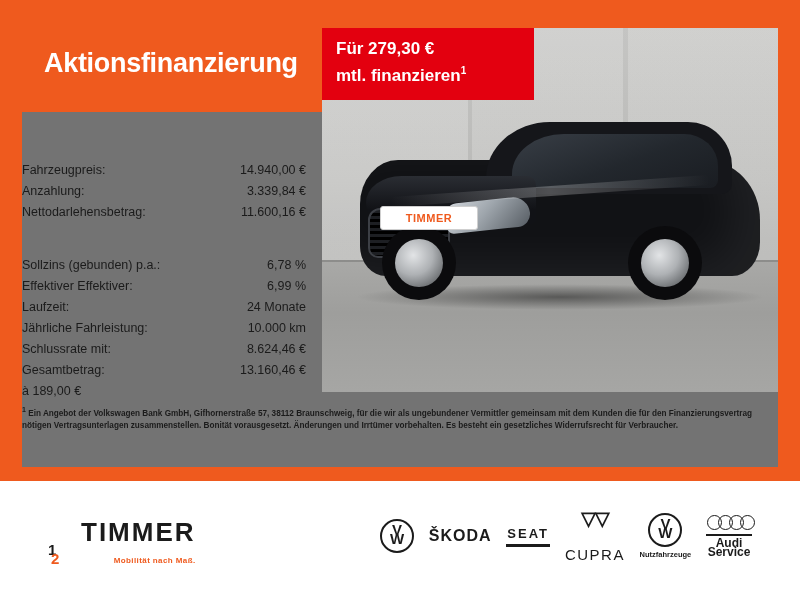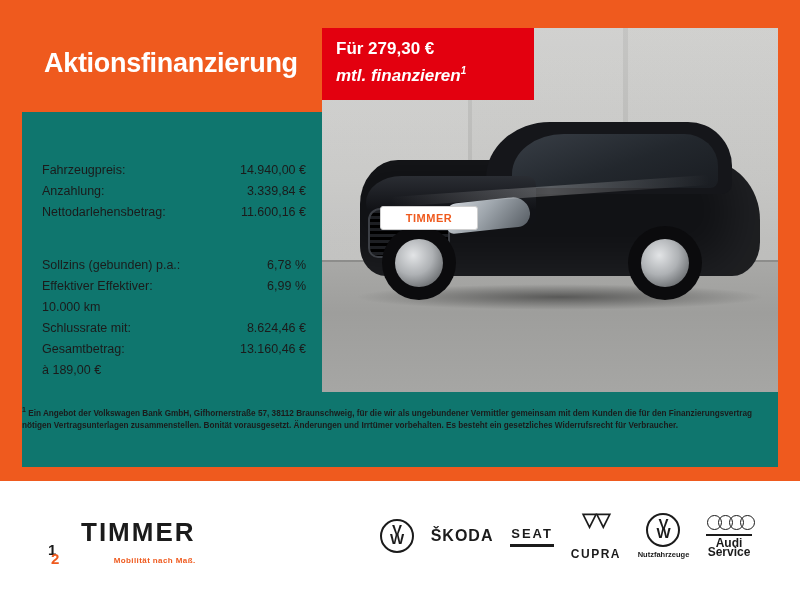--- a/index.html
+++ b/index.html
@@ -12,21 +12,21 @@
     height: 600px;
     font-family: "Liberation Sans", sans-serif;
     overflow: hidden;
     position: relative;
   }
 
   
   .page {
     position: absolute;
     inset: 0;
-    background: #0f766e;
+    background: #737373;
   }
   .band-top {
     position: absolute;
     left: 0; top: 0;
     width: 800px;
     height: 112px;
     background: #ef5a1e;
   }
   .band-left {
     position: absolute;
@@ -224,42 +224,40 @@
   }
   .badge .l1 {
     font-size: 17px;
     font-weight: bold;
     line-height: 22px;
   }
   .badge .l2 {
     font-size: 17px;
     font-weight: bold;
     line-height: 22px;
-    font-style: italic;
   }
   .badge .sup {
     font-size: 10px;
     vertical-align: super;
     font-weight: bold;
   }
 
   
   .table {
     position: absolute;
     left: 22px;
     top: 160px;
     width: 284px;
     color: #1b1b1b;
     font-size: 12.5px;
   }
   .row {
     display: flex;
     justify-content: space-between;
     line-height: 21px;
-    margin-left: 20px;
   }
   .row .label { white-space: nowrap; }
   .row .value { white-space: nowrap; }
   .gap { height: 16px; }
 
   
   .footnote {
     position: absolute;
     left: 22px;
     top: 404px;
@@ -376,22 +374,22 @@
     background: #1b1b1b;
     margin-top: 3px;
   }
   .cupra-mark {
     font-size: 19px;
     font-weight: bold;
     line-height: 18px;
     letter-spacing: -1px;
   }
   .cupra-word {
-    font-size: 12px;
-    font-weight: bold;
+    font-size: 15px;
+    font-weight: normal;
     letter-spacing: 1.5px;
     margin-top: 18px;
   }
   .nfz-word {
     font-size: 7.5px;
     font-weight: bold;
     margin-top: 3px;
   }
   .audi-rings {
     display: flex;
@@ -473,20 +471,25 @@
 
     <div class="row">
       <span class="label">Sollzins (gebunden) p.a.:</span>
       <span class="value">6,78 %</span>
     </div>
     <div class="row">
       <span class="label">Effektiver Effektiver:</span>
       <span class="value">6,99 %</span>
     </div>
     <div class="row">
+      <span class="label">Laufzeit:</span>
+      <span class="value">24 Monate</span>
+    </div>
+    <div class="row">
+      <span class="label">Jährliche Fahrleistung:</span>
       <span class="value">10.000 km</span>
     </div>
     <div class="row">
       <span class="label">Schlussrate mit:</span>
       <span class="value">8.624,46 €</span>
     </div>
     <div class="row">
       <span class="label">Gesamtbetrag:</span>
       <span class="value">13.160,46 €</span>
     </div>

